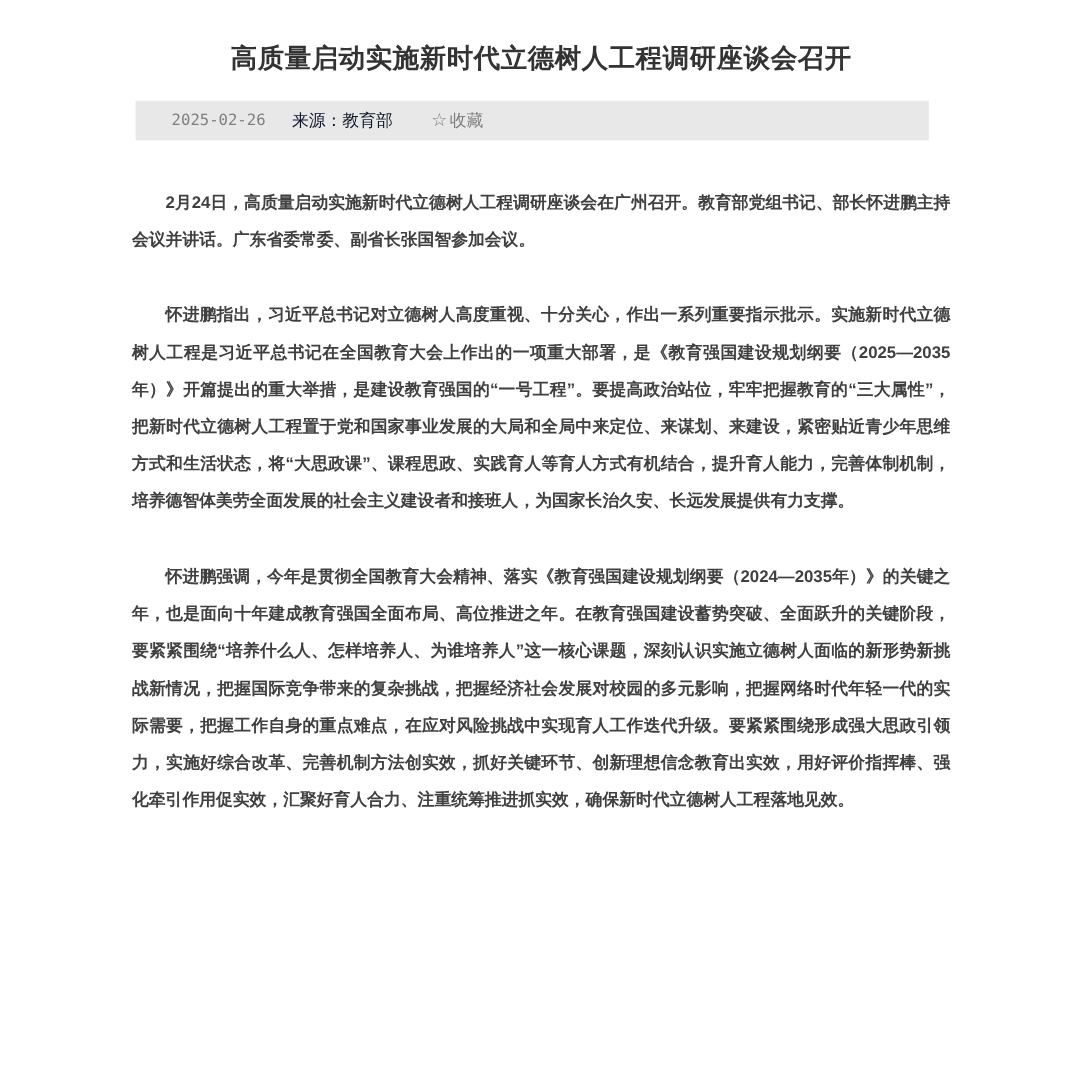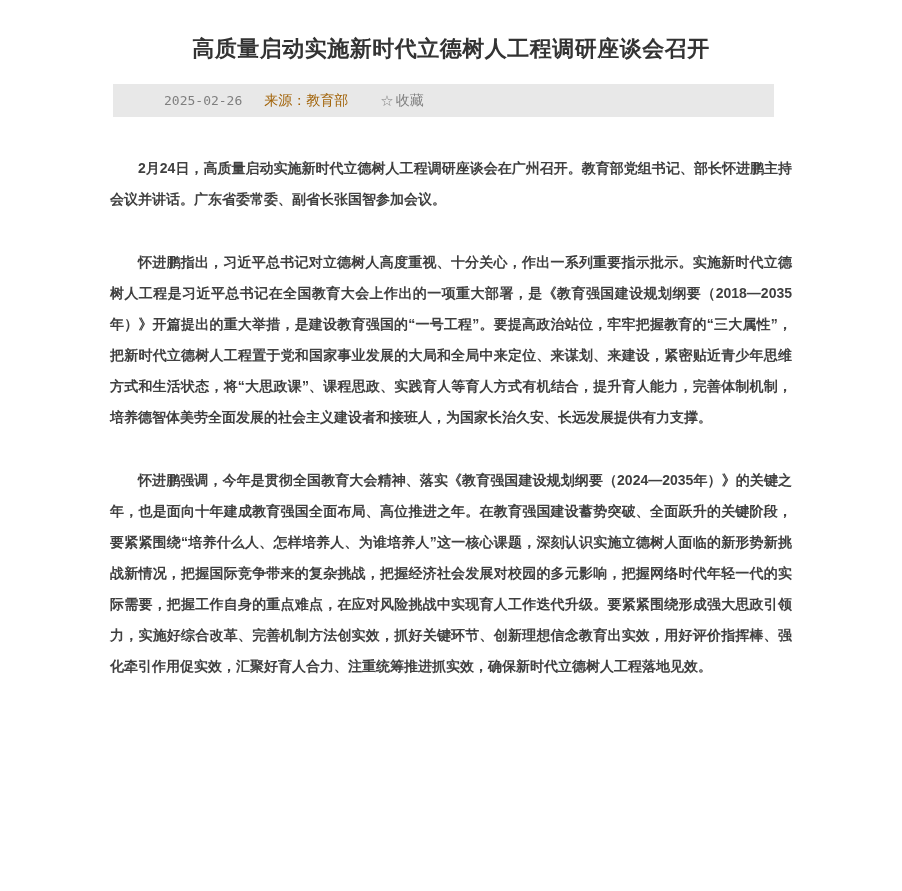--- a/index.html
+++ b/index.html
@@ -33,25 +33,24 @@
       display: flex;
       align-items: center;
       padding-left: 30px;
       font-size: 14px;
       color: #808080;
     }
     .meta-date {
       font-family: "DejaVu Sans Mono", "Liberation Mono", monospace;
       font-size: 13px;
       color: #7f7f7f;
-      margin-left: 21px;
     }
     .meta-source {
       margin-left: 22px;
-      color: #a16207;
+      color: #0f172a;
       font-family: Liberation Serif, serif;
     }
     .meta-fav {
       margin-left: 32px;
       color: #7f7f7f;
       cursor: pointer;
       display: inline-flex;
       align-items: center;
     }
     .meta-fav .star {
@@ -88,17 +87,17 @@
       <span>来源：</span><span>教育部</span>
     </span>
     <span class="meta-fav">
       <span class="star">☆</span>
       <span>收藏</span>
     </span>
   </div>
 
   <div class="article-body">
     <p>2月24日，高质量启动实施新时代立德树人工程调研座谈会在广州召开。教育部党组书记、部长怀进鹏主持会议并讲话。广东省委常委、副省长张国智参加会议。</p>
-    <p>怀进鹏指出，习近平总书记对立德树人高度重视、十分关心，作出一系列重要指示批示。实施新时代立德树人工程是习近平总书记在全国教育大会上作出的一项重大部署，是《教育强国建设规划纲要（2018—2035年）》开篇提出的重大举措，是建设教育强国的“一号工程”。要提高政治站位，牢牢把握教育的“三大属性”，把新时代立德树人工程置于党和国家事业发展的大局和全局中来定位、来谋划、来建设，紧密贴近青少年思维方式和生活状态，将“大思政课”、课程思政、实践育人等育人方式有机结合，提升育人能力，完善体制机制，培养德智体美劳全面发展的社会主义建设者和接班人，为国家长治久安、长远发展提供有力支撑。</p>
+    <p>怀进鹏指出，习近平总书记对立德树人高度重视、十分关心，作出一系列重要指示批示。实施新时代立德树人工程是习近平总书记在全国教育大会上作出的一项重大部署，是《教育强国建设规划纲要（2025—2035年）》开篇提出的重大举措，是建设教育强国的“一号工程”。要提高政治站位，牢牢把握教育的“三大属性”，把新时代立德树人工程置于党和国家事业发展的大局和全局中来定位、来谋划、来建设，紧密贴近青少年思维方式和生活状态，将“大思政课”、课程思政、实践育人等育人方式有机结合，提升育人能力，完善体制机制，培养德智体美劳全面发展的社会主义建设者和接班人，为国家长治久安、长远发展提供有力支撑。</p>
     <p>怀进鹏强调，今年是贯彻全国教育大会精神、落实《教育强国建设规划纲要（2024—2035年）》的关键之年，也是面向十年建成教育强国全面布局、高位推进之年。在教育强国建设蓄势突破、全面跃升的关键阶段，要紧紧围绕“培养什么人、怎样培养人、为谁培养人”这一核心课题，深刻认识实施立德树人面临的新形势新挑战新情况，把握国际竞争带来的复杂挑战，把握经济社会发展对校园的多元影响，把握网络时代年轻一代的实际需要，把握工作自身的重点难点，在应对风险挑战中实现育人工作迭代升级。要紧紧围绕形成强大思政引领力，实施好综合改革、完善机制方法创实效，抓好关键环节、创新理想信念教育出实效，用好评价指挥棒、强化牵引作用促实效，汇聚好育人合力、注重统筹推进抓实效，确保新时代立德树人工程落地见效。</p>
   </div>
 
 </div>
 
 </body></html>

